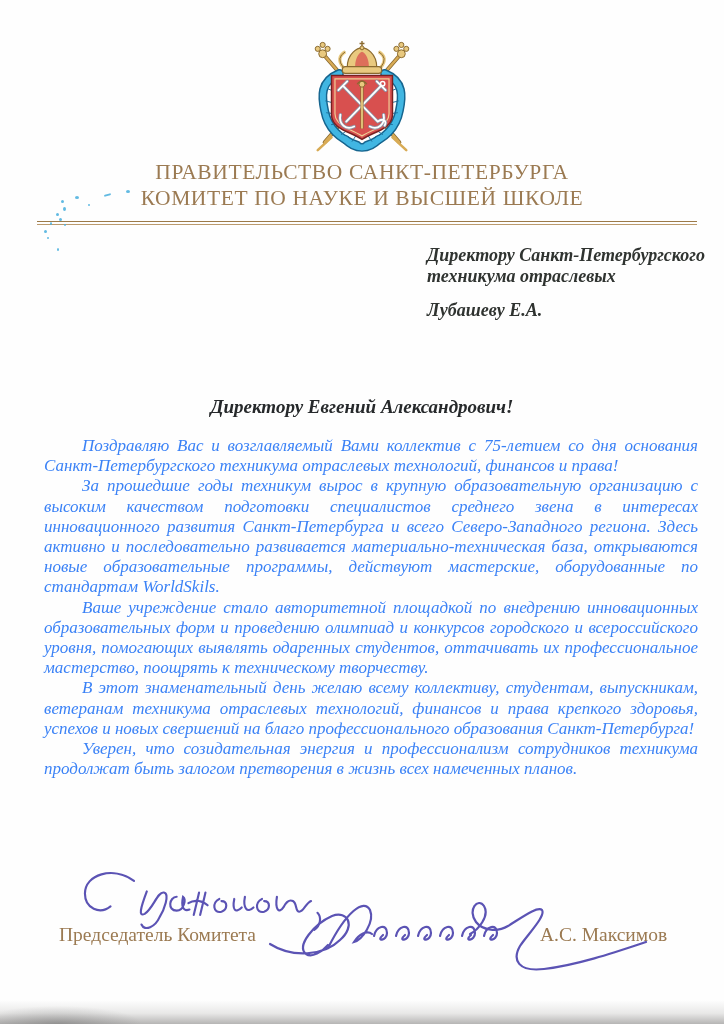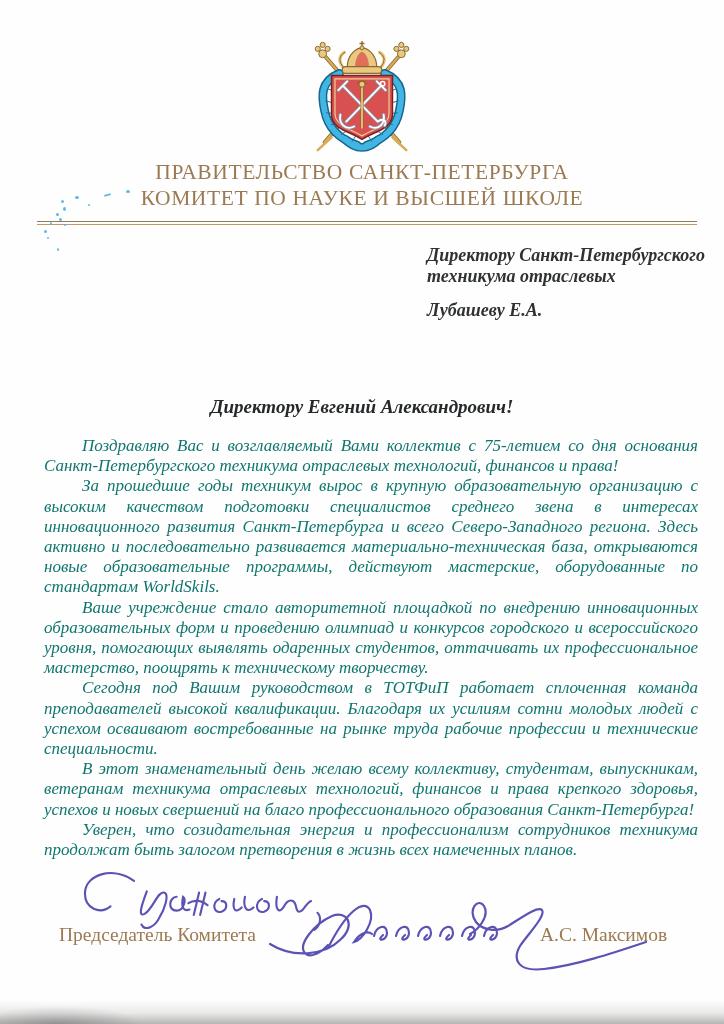--- a/index.html
+++ b/index.html
@@ -29,21 +29,21 @@
   }
   .recipient .addressee{margin-top:13px;}
   
   .salutation{
     position:absolute;top:396px;left:0;width:100%;text-align:center;
     font-weight:bold;font-style:italic;font-size:19px;color:#26292b;
   }
   .body-text{
     position:absolute;top:436px;left:44px;right:26px;
     font-style:italic;font-size:17px;line-height:20.2px;
-    text-align:justify;color:#0f766e;
+    text-align:justify;color:#3b82f6;
   }
   .body-text p{margin:0;text-indent:38px;}
   
   .hand{position:absolute;}
   .closing-label{
     position:absolute;font-size:19.5px;white-space:nowrap;
   }
   .pos-label{left:59px;top:924px;}
   .name-label{left:533px;top:924px;margin-left:7px;}
   
@@ -158,21 +158,20 @@
     <div>техникума отраслевых</div>
     <div class="addressee">Лубашеву Е.А.</div>
   </div>
 
   <div class="salutation">Директору Евгений Александрович!</div>
 
   <div class="body-text">
     <p>Поздравляю Вас и возглавляемый Вами коллектив с 75-летием со дня основания Санкт-Петербургского техникума отраслевых технологий, финансов и права!</p>
     <p>За прошедшие годы техникум вырос в крупную образовательную организацию с высоким качеством подготовки специалистов среднего звена в интересах инновационного развития Санкт-Петербурга и всего Северо-Западного региона. Здесь активно и последовательно развивается материально-техническая база, открываются новые образовательные программы, действуют мастерские, оборудованные по стандартам WorldSkils.</p>
     <p>Ваше учреждение стало авторитетной площадкой по внедрению инновационных образовательных форм и проведению олимпиад и конкурсов городского и всероссийского уровня, помогающих выявлять одаренных студентов, оттачивать их профессиональное мастерство, поощрять к техническому творчеству.</p>
-    <p>Сегодня под Вашим руководством в ТОТФиП работает сплоченная команда преподавателей высокой квалификации. Благодаря их усилиям сотни молодых людей с успехом осваивают востребованные на рынке труда рабочие профессии и технические специальности.</p>
     <p>В этот знаменательный день желаю всему коллективу, студентам, выпускникам, ветеранам техникума отраслевых технологий, финансов и права крепкого здоровья, успехов и новых свершений на благо профессионального образования Санкт-Петербурга!</p>
     <p>Уверен, что созидательная энергия и профессионализм сотрудников техникума продолжат быть залогом претворения в жизнь всех намеченных планов.</p>
   </div>
 
   <svg class="hand" style="left:52px;top:868px;" width="292" height="64" viewBox="0 0 240 60" title="С уважением,">
     <g fill="none" stroke="#5b53b4" stroke-width="2" stroke-linecap="round">
       <path d="M60,12 C40,-2 14,6 14,24 C14,38 28,44 38,36"></path>
       <path d="M72,22 C66,38 64,46 70,43 C78,38 82,22 88,23 C94,24 88,40 84,46 C80,55 70,60 67,53"></path>
       <path d="M100,27 C93,27 91,40 100,40 C107,40 109,29 106,27 C104,36 106,41 112,39"></path>
       <path d="M121,23 C119,32 117,40 116,44 M111,33 C117,29 125,31 129,35 M127,23 C125,32 123,40 122,44"></path>

